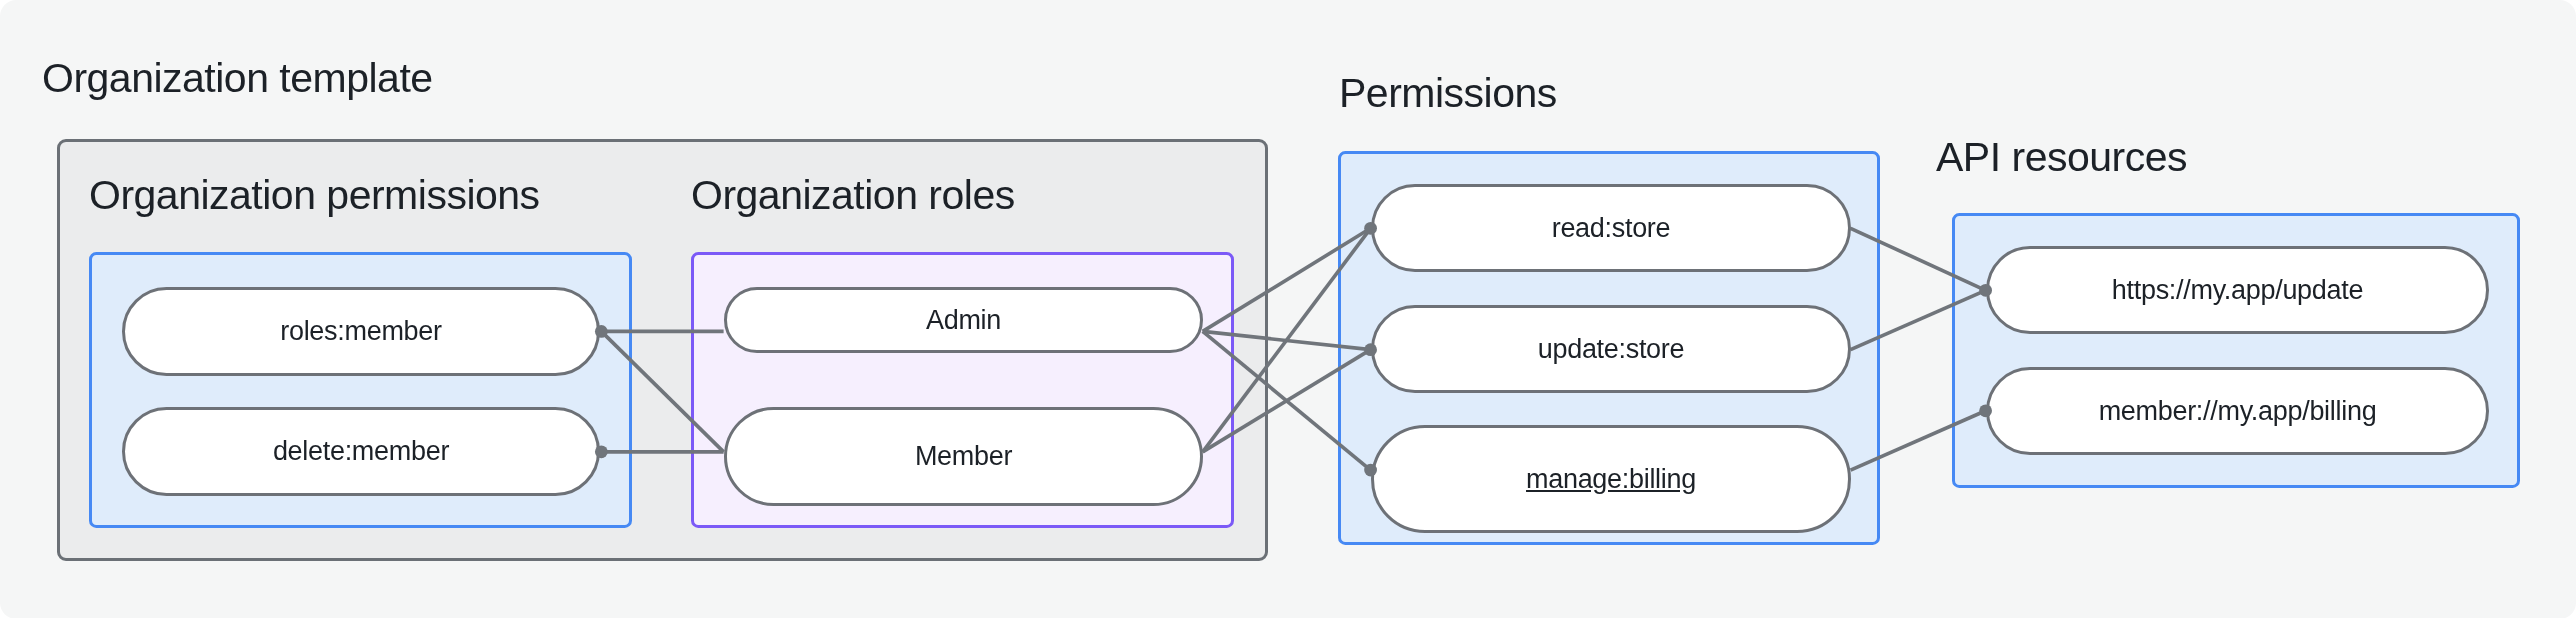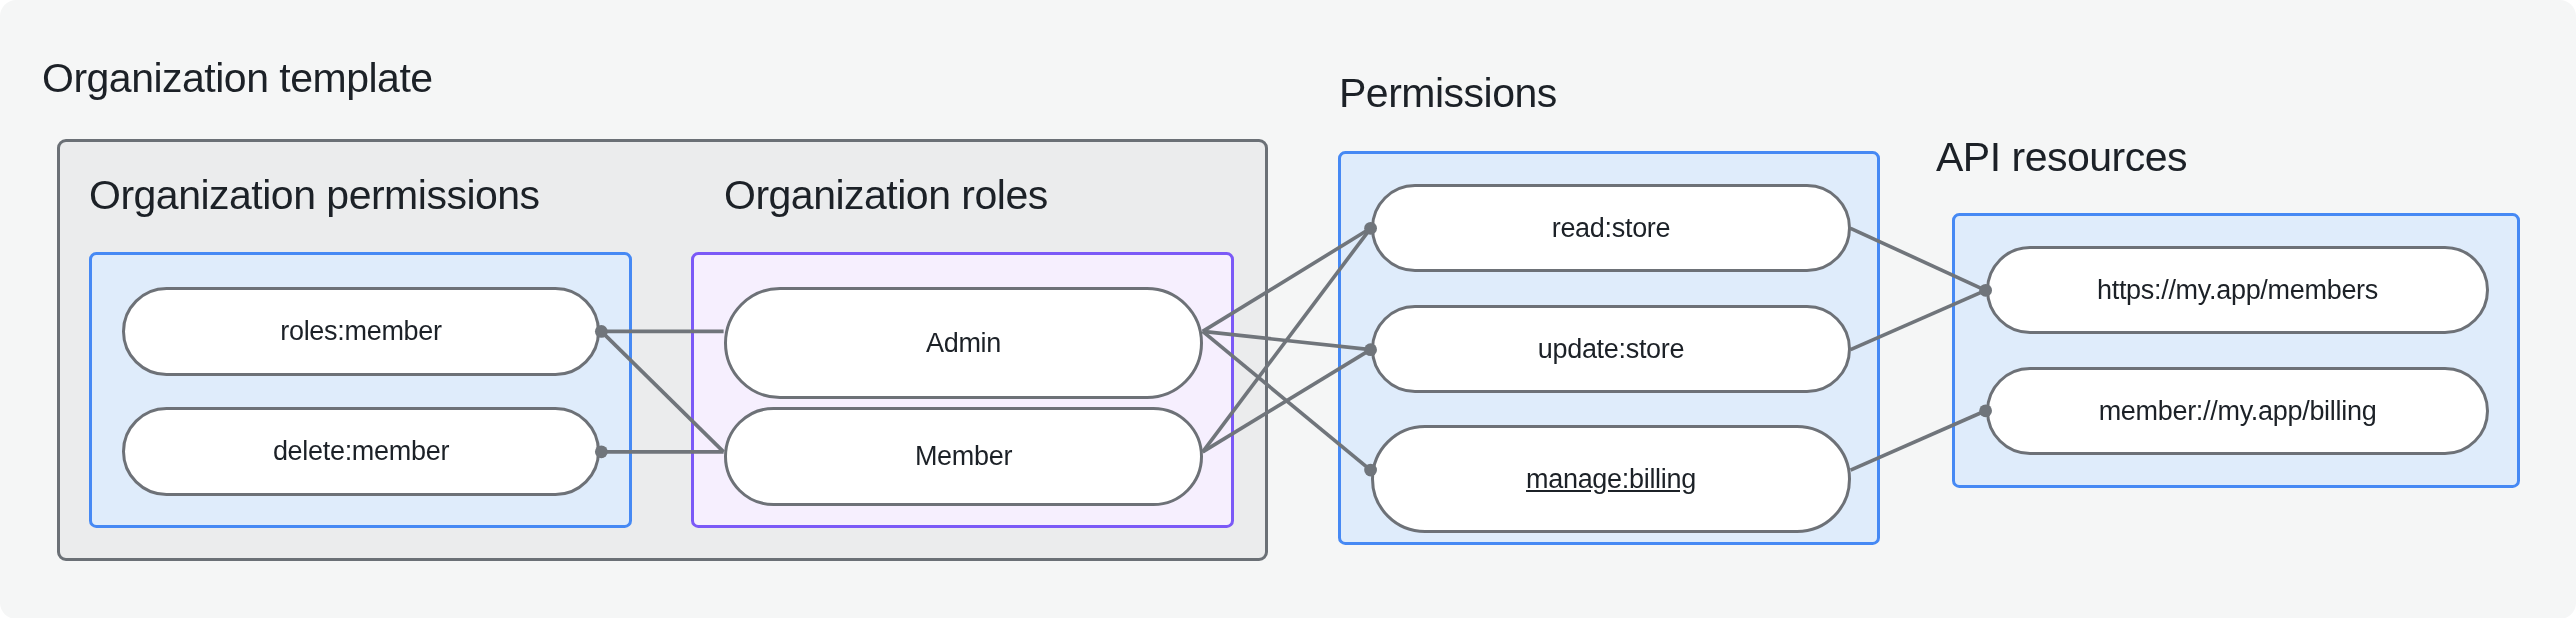--- a/index.html
+++ b/index.html
@@ -74,46 +74,46 @@
       <div class="box kind-blue" style="left: 1338px; top: 151px; width: 542px; height: 394px;"></div>
       <div class="box kind-blue" style="left: 1952px; top: 213px; width: 568px; height: 275px;"></div>
     </div>
   <div id="pills">
       <div class="pill" style="left: 122px; top: 287px; width: 478px; height: 89px;">
         <span>roles:member</span>
       </div>
       <div class="pill" style="left: 122px; top: 407px; width: 478px; height: 89px;">
         <span>delete:member</span>
       </div>
-      <div class="pill" style="left: 724px; top: 287px; width: 479px; height: 112px;">
+      <div class="pill" style="left: 724px; top: 287px; width: 479px; height: 66px;">
         <span>Admin</span>
       </div>
       <div class="pill" style="left: 724px; top: 407px; width: 479px; height: 99px;">
         <span>Member</span>
       </div>
       <div class="pill" style="left: 1371px; top: 184px; width: 480px; height: 88px;">
         <span>read:store</span>
       </div>
       <div class="pill" style="left: 1371px; top: 305px; width: 480px; height: 88px;">
         <span>update:store</span>
       </div>
       <div class="pill" style="left: 1371px; top: 425px; width: 480px; height: 108px; text-decoration: underline;">
         <span>manage:billing</span>
       </div>
       <div class="pill" style="left: 1986px; top: 246px; width: 503px; height: 88px;">
-        <span>https://my.app/members</span>
+        <span>https://my.app/update</span>
       </div>
       <div class="pill" style="left: 1986px; top: 367px; width: 503px; height: 88px;">
         <span>member://my.app/billing</span>
       </div>
     </div>
   <div id="headings">
       <div class="heading" style="left: 42px; top: 58px;">Organization template</div>
       <div class="heading" style="left: 89px; top: 175px;">Organization permissions</div>
-      <div class="heading" style="left: 691px; top: 175px; margin-left: 33px;">Organization roles</div>
+      <div class="heading" style="left: 691px; top: 175px;">Organization roles</div>
       <div class="heading" style="left: 1339px; top: 73px;">Permissions</div>
       <div class="heading" style="left: 1936px; top: 137px;">API resources</div>
     </div>
   <svg id="edge-layer" width="2576" height="619" viewBox="0 0 2823 678">
       <line x1="659" y1="363" x2="793" y2="363" stroke="#70757b" stroke-width="4"></line>
       <line x1="659" y1="363" x2="793" y2="495" stroke="#70757b" stroke-width="4"></line>
       <line x1="659" y1="495" x2="793" y2="495" stroke="#70757b" stroke-width="4"></line>
       <line x1="1318" y1="363" x2="1502" y2="250" stroke="#70757b" stroke-width="4"></line>
       <line x1="1318" y1="363" x2="1502" y2="383" stroke="#70757b" stroke-width="4"></line>
       <line x1="1318" y1="363" x2="1502" y2="515" stroke="#70757b" stroke-width="4"></line>

